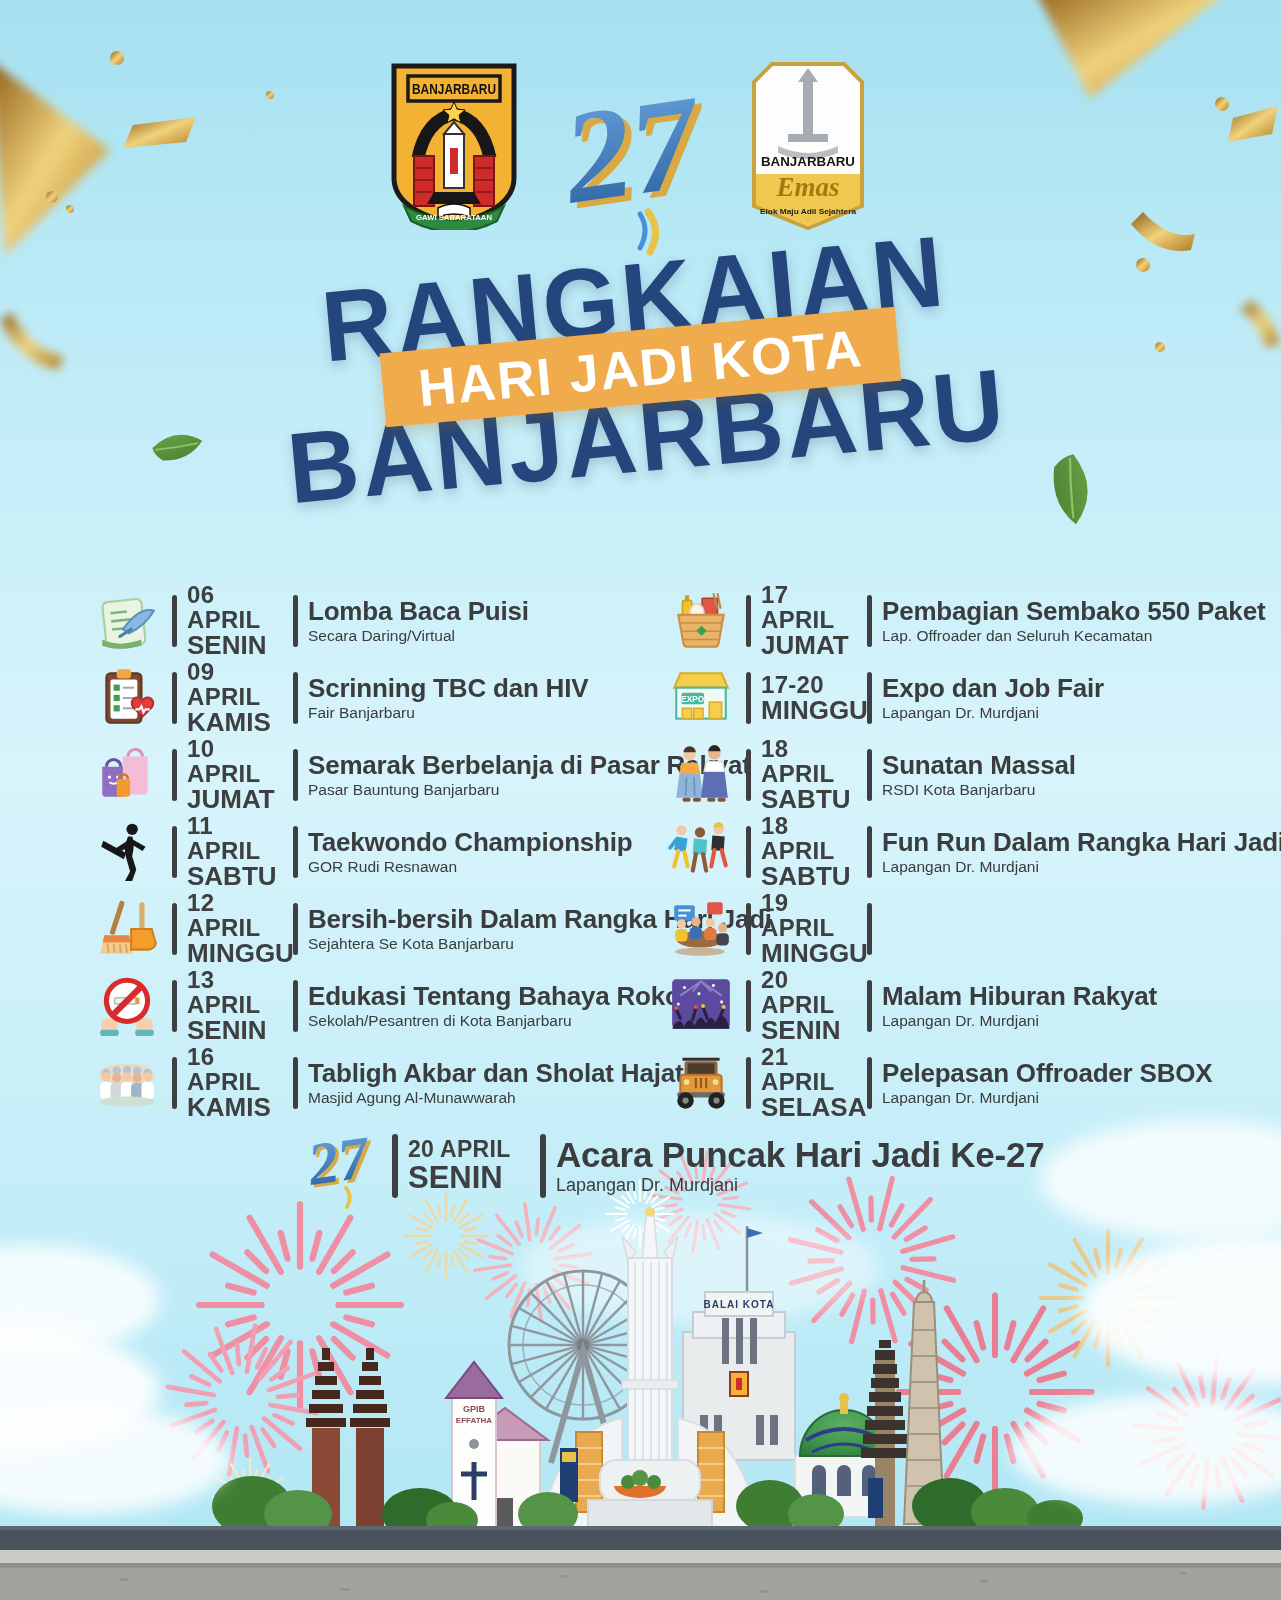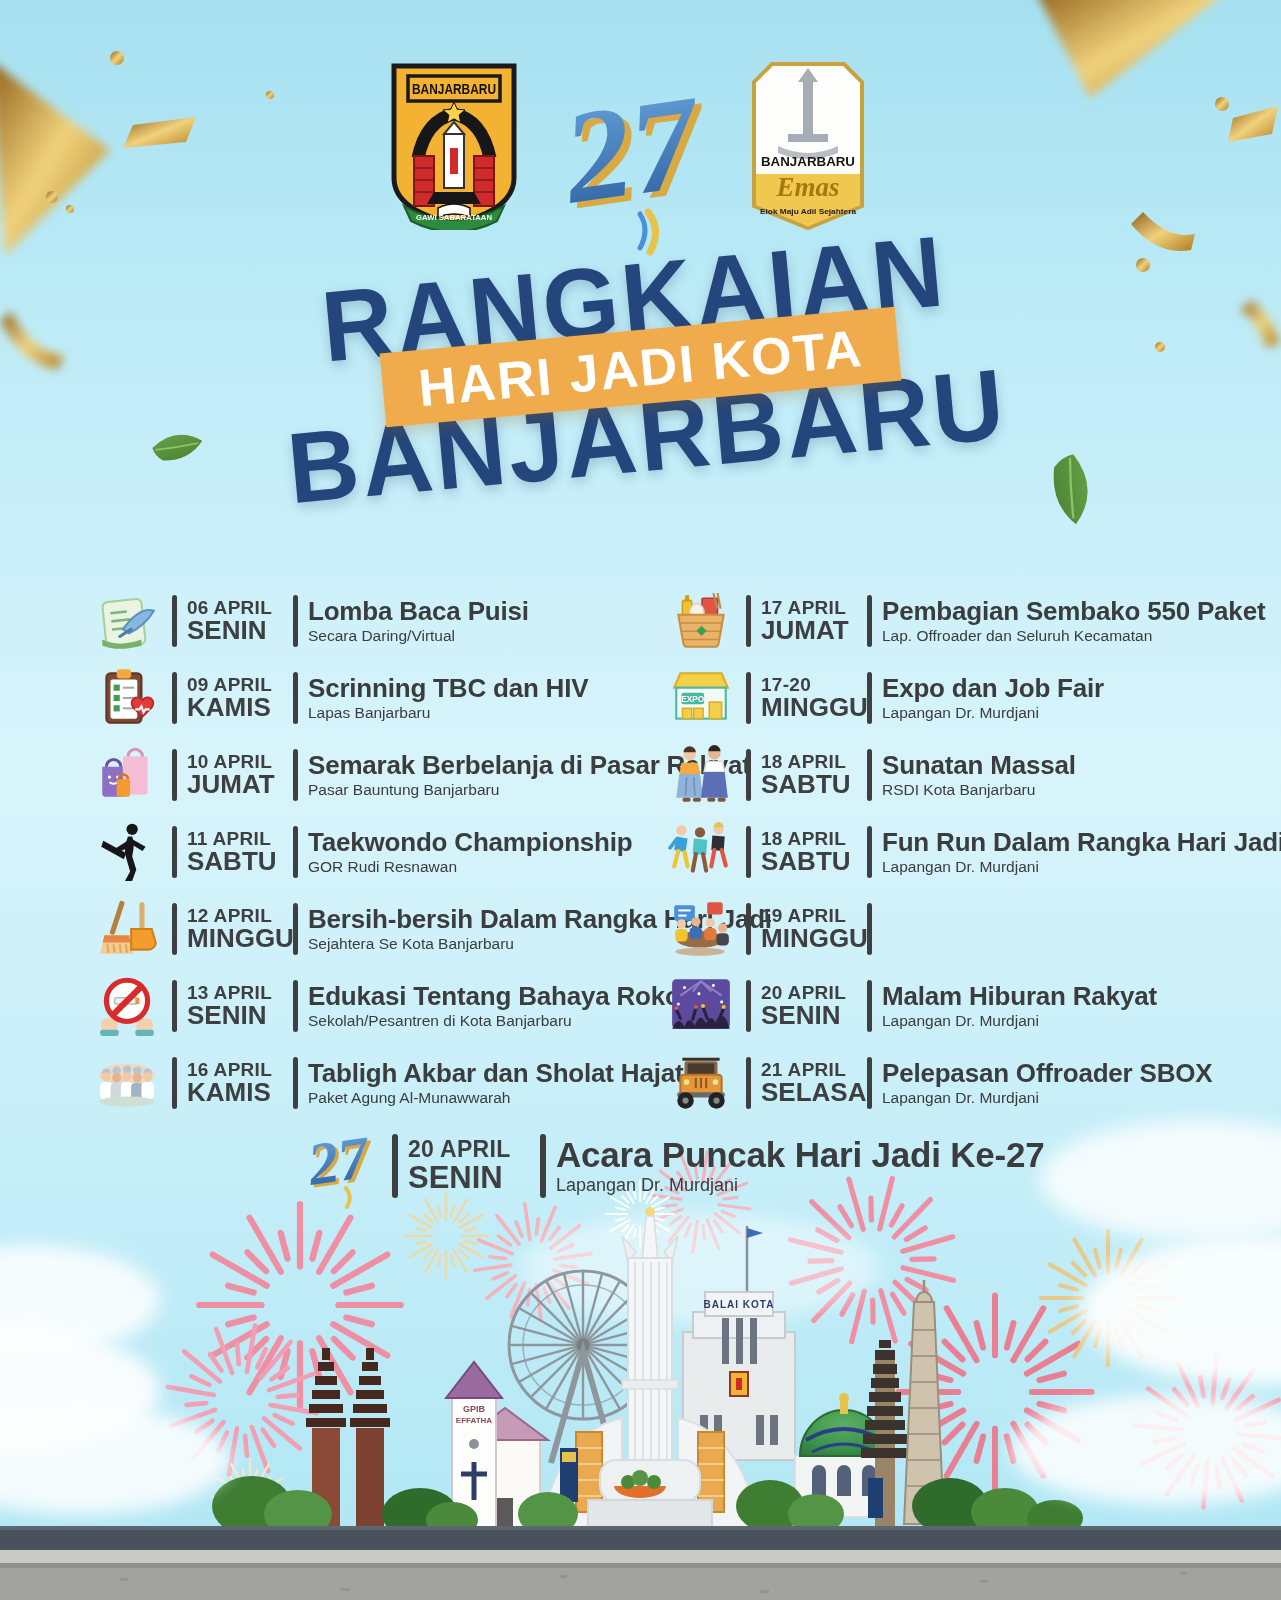--- a/index.html
+++ b/index.html
@@ -19,21 +19,21 @@
   .title-banner{margin:-14px 0 -10px 0;background:#f0ab4c;color:#ffffff;font-weight:800;
     font-size:52px;line-height:1;padding:12px 36px 10px;letter-spacing:2px;
     box-shadow:0 6px 14px rgba(150,100,20,.25);white-space:nowrap;z-index:3;}
   .title-l3{margin-top:-4px;}
 
   
   .event-row{position:absolute;z-index:2;display:flex;align-items:center;height:74px;}
   .icon-box{width:70px;height:70px;flex:0 0 auto;display:flex;align-items:center;justify-content:center;}
   .vbar{width:5px;height:52px;background:#3d3f41;border-radius:3px;margin:0 10px;flex:0 0 auto;}
   .date-block{width:96px;flex:0 0 auto;color:#3d3f41;font-weight:700;line-height:1.02;}
-  .date-l1{font-size:19px;letter-spacing:.3px;}
+  .date-l1{font-size:24px;letter-spacing:.3px;}
   .date-l2{font-size:26px;}
   .event-text{white-space:nowrap;color:#3a3c3e;line-height:1.05;}
   .event-title{font-size:26px;font-weight:800;letter-spacing:-.2px;}
   .event-loc{font-size:15.5px;font-weight:400;margin-top:3px;}
 
   
   .finale{position:absolute;left:296px;top:1120px;z-index:2;display:flex;align-items:center;height:92px;}
   .finale .icon-box{width:86px;height:92px;}
   .finale .vbar{height:64px;width:6px;}
   .finale .date-block{width:122px;}
@@ -452,21 +452,21 @@
       </svg>
     </div>
     <div class="vbar"></div>
     <div class="date-block">
       <div class="date-l1">09 APRIL</div>
       <div class="date-l2">KAMIS</div>
     </div>
     <div class="vbar"></div>
     <div class="event-text">
       <div class="event-title">Scrinning TBC dan HIV</div>
-      <div class="event-loc">Lapas Banjarbaru</div>
+      <div class="event-loc">Fair Banjarbaru</div>
     </div>
   </div>
 
   <div class="event-row" style="left:92px;top:738px">
     <div class="icon-box">
       <svg viewBox="0 0 64 64" width="66" height="66">
         <path d="M8 24 h22 v26 a3 3 0 0 1 -3 3 H11 a3 3 0 0 1 -3 -3 Z" fill="#8f6fc2"></path>
         <path d="M12 24 a7 7 0 0 1 14 0" fill="none" stroke="#6f4fa2" stroke-width="3"></path>
         <circle cx="15" cy="34" r="1.6" fill="#fff"></circle>
           <circle cx="23" cy="34" r="1.6" fill="#fff"></circle>
@@ -591,21 +591,21 @@
       </svg>
     </div>
     <div class="vbar"></div>
     <div class="date-block">
       <div class="date-l1">16 APRIL</div>
       <div class="date-l2">KAMIS</div>
     </div>
     <div class="vbar"></div>
     <div class="event-text">
       <div class="event-title">Tabligh Akbar dan Sholat Hajat</div>
-      <div class="event-loc">Paket Agung Al-Munawwarah</div>
+      <div class="event-loc">Masjid Agung Al-Munawwarah</div>
     </div>
   </div>
 
   <div class="event-row" style="left:666px;top:584px">
     <div class="icon-box">
       <svg viewBox="0 0 64 64" width="66" height="66">
         <rect x="14" y="12" width="9" height="20" rx="2" fill="#f2c230" stroke="#d09f1a" stroke-width="1.5"></rect>
           <rect x="16.5" y="7" width="4" height="6" fill="#d09f1a"></rect>
         <rect x="33" y="10" width="15" height="18" rx="1" fill="#e05545" stroke="#b93a2c" stroke-width="1.5"></rect>
         <ellipse cx="28" cy="24" rx="7" ry="9" fill="#f7f3ea" stroke="#d9cdb4" stroke-width="1.5"></ellipse>

